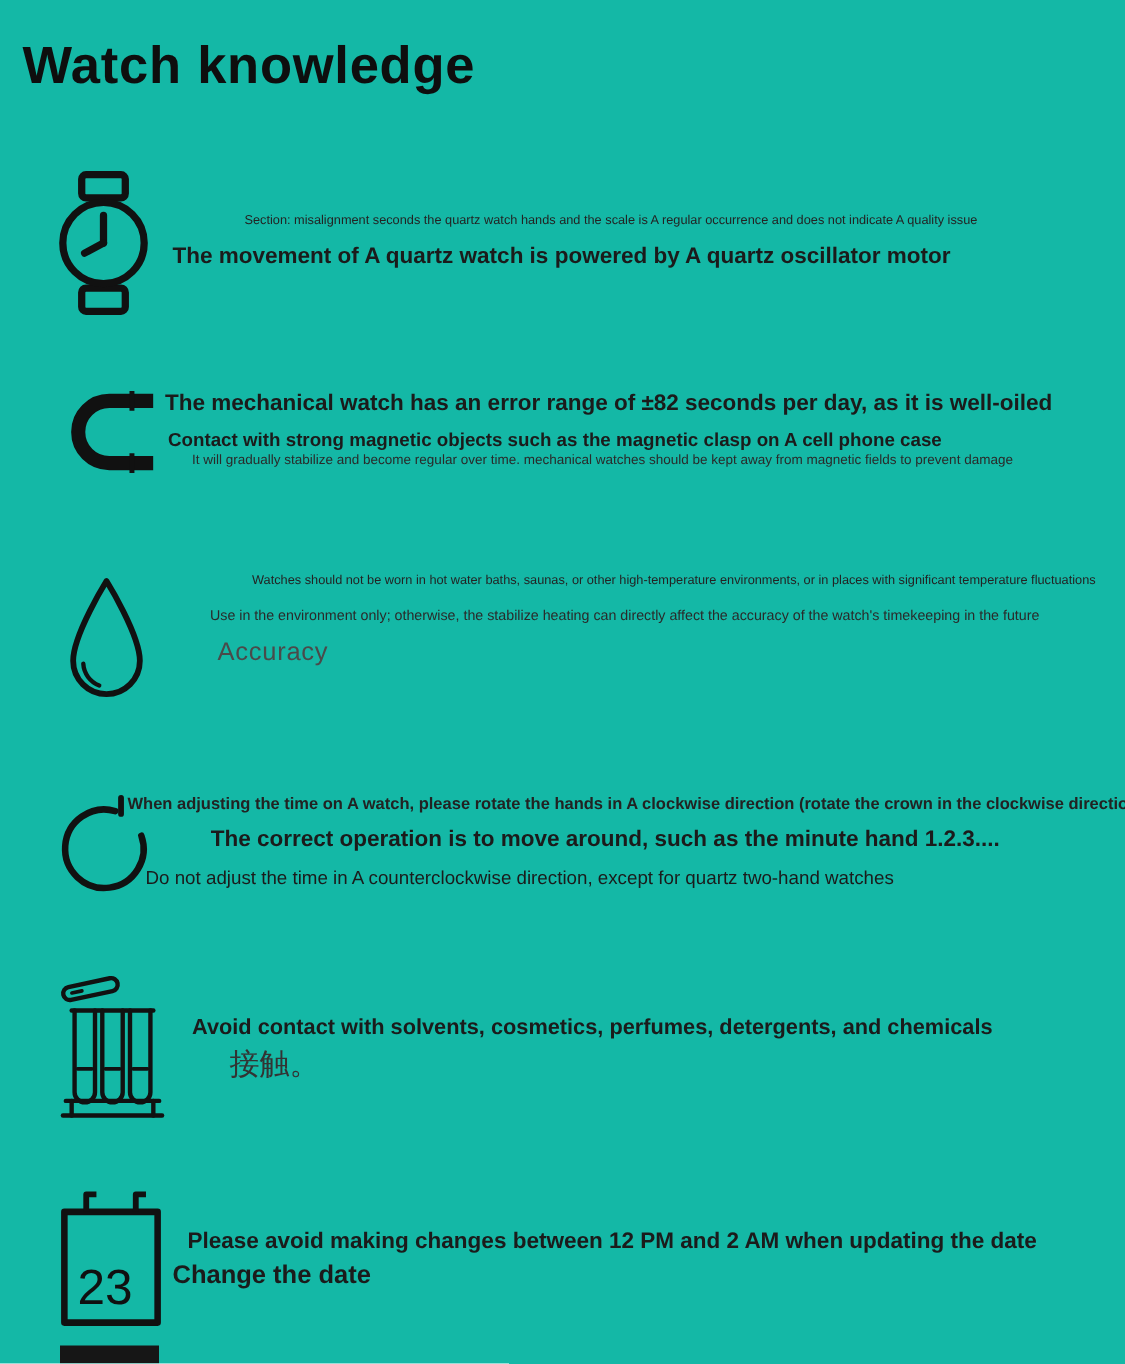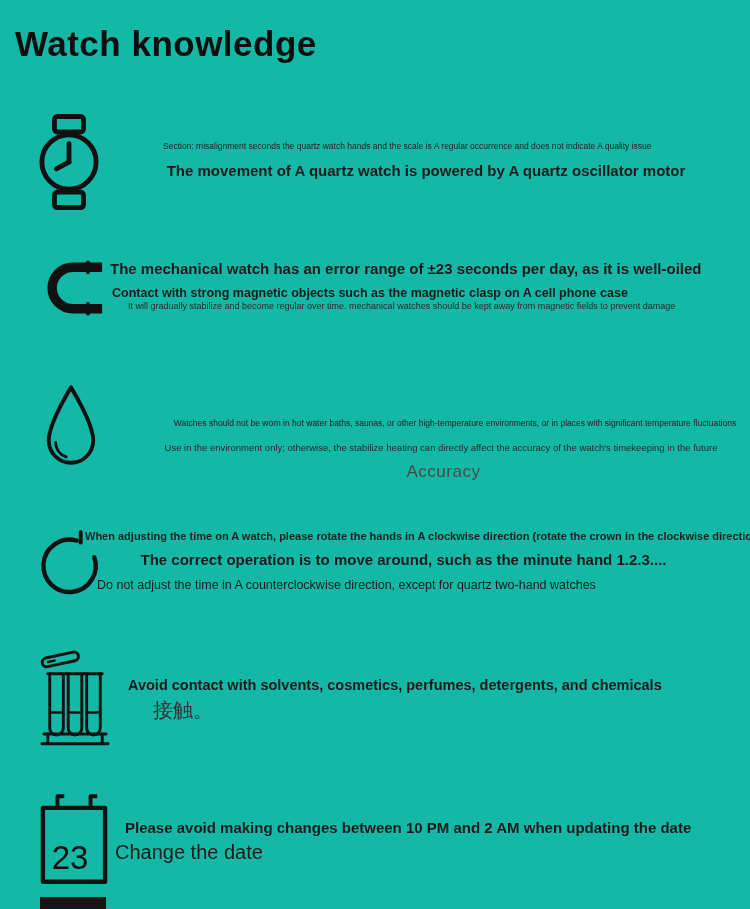--- a/index.html
+++ b/index.html
@@ -25,32 +25,32 @@
   }
   .icon-box { position: absolute; }
   .icon-box svg { width: 100%; height: 100%; display: block; }
   .text { position: absolute; }
   .line { white-space: nowrap; line-height: 1.2; }
 
   
   .i1 { left: 38px; top: 113px; width: 62px; height: 98px; }
   .t1 { left: 105px; top: 141px; width: 632px; }
   .t1 .n1 { font-size: 8.5px; color: #232323; margin-left: 58px; margin-bottom: 11px; }
-  .t1 .h1a { font-size: 15px; font-weight: 700; color: #1b1b1b; margin-left: 10px; text-align: center; }
+  .t1 .h1a { font-size: 15px; font-weight: 700; color: #1b1b1b; margin-left: 10px; }
 
   
   .i2 { left: 38px; top: 257px; width: 66px; height: 62px; }
   .t2 { left: 110px; top: 260px; width: 632px; }
   .t2 .h2a { font-size: 15px; font-weight: 700; color: #1b1b1b; margin-bottom: 8px; }
   .t2 .n2 { font-size: 9px; color: #2a2a2a; margin-left: 18px; margin-bottom: 8px; }
   .t2 .s2a { font-size: 12.5px; font-weight: 700; color: #1b1b1b; margin-left: 2px; }
 
   
   .i3 { left: 42px; top: 376px; width: 58px; height: 102px; }
-  .t3 { left: 110px; top: 418px; width: 632px; text-align: center; }
+  .t3 { left: 110px; top: 381px; width: 632px; }
   .t3 .n3a { font-size: 8.5px; color: #232323; margin-left: 58px; margin-bottom: 14px; }
   .t3 .n3b { font-size: 9.5px; color: #2a2a2a; margin-left: 30px; margin-bottom: 8px; }
   .t3 .h3a { font-size: 17px; font-weight: 400; color: #4a4a4a; margin-left: 35px; letter-spacing: 0.5px; }
 
   
   .i4 { left: 40px; top: 524px; width: 62px; height: 76px; }
   .t4 { left: 55px; top: 530px; width: 695px; }
   .t4 .n4 { font-size: 11px; font-weight: 700; color: #222222; margin-left: 30px; margin-bottom: 8px; }
   .t4 .h4a { font-size: 15px; font-weight: 700; color: #1b1b1b; margin-left: 2px; margin-bottom: 9px; text-align: center; }
   .t4 .s4a { font-size: 12.5px; font-weight: 400; color: #1b1b1b; margin-left: 42px; }
@@ -58,21 +58,21 @@
   
   .i5 { left: 40px; top: 646px; width: 70px; height: 102px; }
   .t5 { left: 128px; top: 677px; width: 600px; }
   .t5 .h5a { font-size: 14.5px; font-weight: 700; color: #1b1b1b; margin-bottom: 4px; }
   .t5 .c5 { font-size: 20px; font-weight: 400; color: #333333; margin-left: 25px; }
 
   
   .i6 { left: 40px; top: 792px; width: 68px; height: 94px; }
   .t6 { left: 115px; top: 819px; width: 632px; }
   .t6 .n6 { font-size: 15px; font-weight: 700; color: #1b1b1b; margin-left: 10px; margin-bottom: 3px; }
-  .t6 .h6a { font-size: 20px; font-weight: 400; color: #1b1b1b; }
+  .t6 .h6a { font-size: 17px; font-weight: 700; color: #1b1b1b; }
 
   .cutoff {
     position: absolute;
     left: 40px; top: 897px; width: 66px; height: 12px;
     background: #161616;
   }
 
   .cal-day {
     font-family: "Liberation Sans", sans-serif;
     font-size: 34px;
@@ -101,21 +101,21 @@
   </div>
 
   <div class="icon-box i2">
     <svg viewBox="0 0 70 62" fill="none" stroke="#111111" stroke-linecap="butt">
       <path d="M68,9 H37 A22,22 0 0 0 37,53 H68" stroke-width="10"></path>
       <path d="M53,2 V16" stroke-width="3.5"></path>
       <path d="M53,46 V60" stroke-width="3.5"></path>
     </svg>
   </div>
   <div class="text t2">
-    <div class="line h2a">The mechanical watch has an error range of ±23 seconds per day, as it is well-oiled</div>
+    <div class="line h2a">The mechanical watch has an error range of ±82 seconds per day, as it is well-oiled</div>
     <div class="line s2a">Contact with strong magnetic objects such as the magnetic clasp on A cell phone case</div>
     <div class="line n2">It will gradually stabilize and become regular over time. mechanical watches should be kept away from magnetic fields to prevent damage</div>
   </div>
 
   <div class="icon-box i3">
     <svg viewBox="0 0 60 88" fill="none" stroke="#111111" stroke-linecap="round" stroke-linejoin="round">
       <path d="M30,3 C30,3 7,40 7,58 A23,23 0 0 0 53,58 C53,40 30,3 30,3 Z" stroke-width="4"></path>
       <path d="M14,60 A17,17 0 0 0 25,75" stroke-width="3"></path>
     </svg>
   </div>
@@ -165,19 +165,19 @@
 
   <div class="icon-box i6">
     <svg viewBox="0 0 70 96" fill="none" stroke="#111111" stroke-linejoin="round">
       <rect x="3" y="16" width="64" height="76" stroke-width="4.5"></rect>
       <path d="M18,16 V4 H25" stroke-width="4"></path>
       <path d="M52,16 V4 H59" stroke-width="4"></path>
       <text class="cal-day" x="12" y="79" stroke="none">23</text>
     </svg>
   </div>
   <div class="text t6">
-    <div class="line n6">Please avoid making changes between 10 PM and 2 AM when updating the date</div>
+    <div class="line n6">Please avoid making changes between 12 PM and 2 AM when updating the date</div>
     <div class="line h6a">Change the date</div>
   </div>
 
   <div class="cutoff"></div>
 
 </div>
 
 </body></html>

